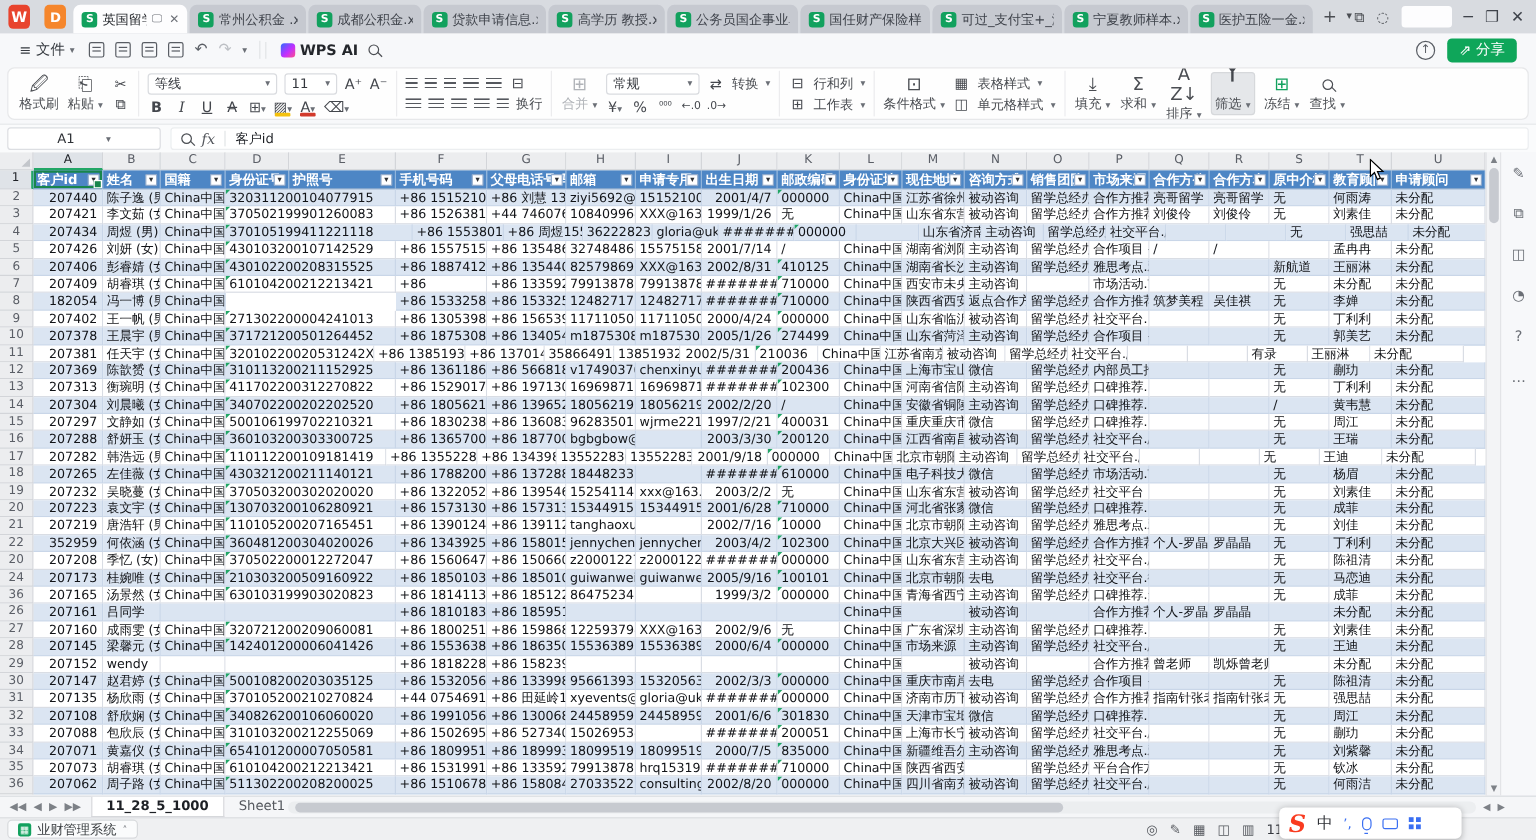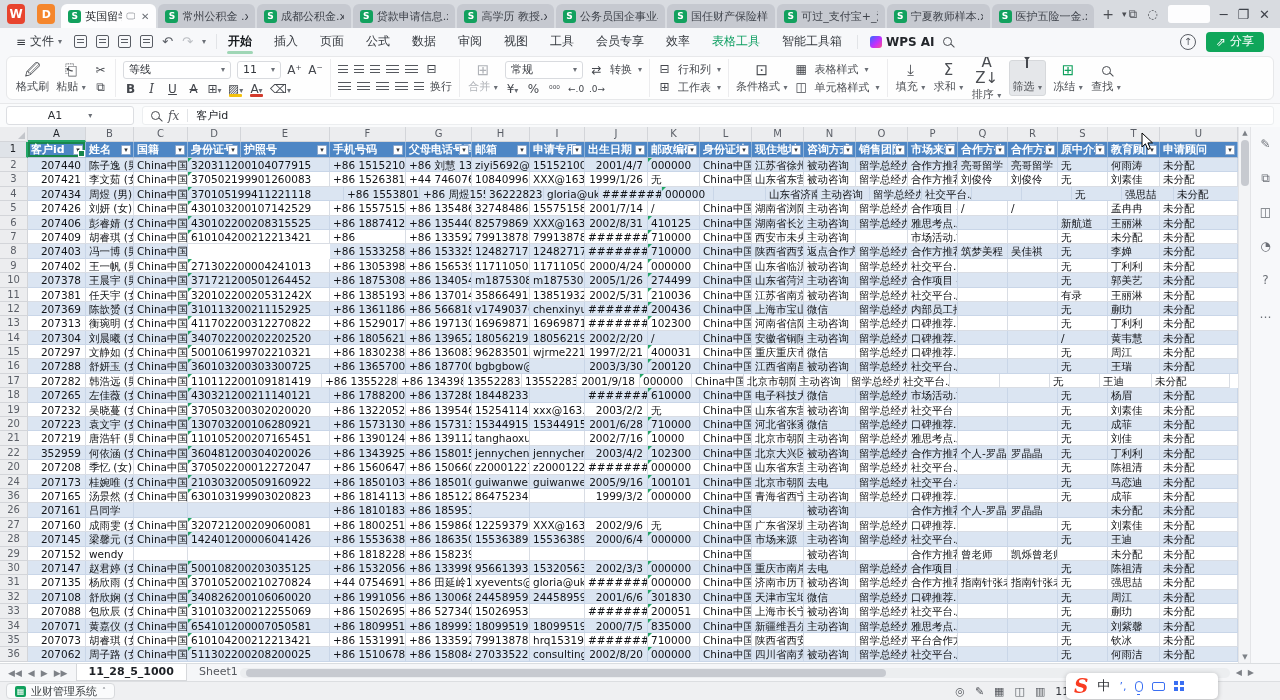--- a/index.html
+++ b/index.html
@@ -212,34 +212,20 @@
     </div>
     <div class="qicons">
       <span class="qico"></span>
       <span class="qico"></span>
       <span class="qico"></span>
       <span class="qico"></span>
       <span class="undo">↶</span>
       <span class="redo">↷</span>
       <span class="car">▾</span>
     </div>
-    <div id="menus">
-        <div class="mitem active">开始</div>
-        <div class="mitem">插入</div>
-        <div class="mitem">页面</div>
-        <div class="mitem">公式</div>
-        <div class="mitem">数据</div>
-        <div class="mitem">审阅</div>
-        <div class="mitem">视图</div>
-        <div class="mitem">工具</div>
-        <div class="mitem">会员专享</div>
-        <div class="mitem">效率</div>
-        <div class="mitem accent">表格工具</div>
-        <div class="mitem">智能工具箱</div>
-      </div>
     <div class="mb-sep"></div>
     <div class="wpsai">
       <span class="ai-logo"></span>
       <span>WPS AI</span>
     </div>
     <span class="mag"></span>
     <div class="menu-right">
       <span class="upl">↑</span>
       <span class="share-btn">
         <span>⇗</span>
@@ -591,21 +577,21 @@
           <div class="dcell" style="width: 52px;"></div>
           <div class="dcell" style="width: 50px;">市场活动.市</div>
           <div class="dcell" style="width: 50px;"></div>
           <div class="dcell" style="width: 50px;"></div>
           <div class="dcell" style="width: 50px;">无</div>
           <div class="dcell" style="width: 52px;">未分配</div>
           <div class="dcell" style="width: 78px;">未分配</div>
         </div>
         <div class="grow band">
           <div class="rowhead">8</div>
-          <div class="dcell num" style="width: 58px;">207403</div>
+          <div class="dcell num" style="width: 58px;">182054</div>
           <div class="dcell" style="width: 48px;">冯一博 (男</div>
           <div class="dcell" style="width: 54px;">China中国</div>
           <div class="dcell tri" style="width: 142px; margin-top: 48px;">612725200110100019</div>
           <div class="dcell" style="width: 76px;">+86 15332585</div>
           <div class="dcell" style="width: 66px;">+86 1533258500</div>
           <div class="dcell" style="width: 58px;">124827175</div>
           <div class="dcell" style="width: 55px;">124827175</div>
           <div class="dcell num" style="width: 63px;">########</div>
           <div class="dcell tri" style="width: 52px;">710000</div>
           <div class="dcell" style="width: 52px;">China中国</div>
@@ -663,21 +649,21 @@
           <div class="dcell" style="width: 50px;"></div>
           <div class="dcell" style="width: 50px;">无</div>
           <div class="dcell" style="width: 52px;">郭美艺</div>
           <div class="dcell" style="width: 78px;">未分配</div>
         </div>
         <div class="grow">
           <div class="rowhead">11</div>
           <div class="dcell num" style="width: 58px;">207381</div>
           <div class="dcell" style="width: 48px;">任天宇 (女</div>
           <div class="dcell" style="width: 54px;">China中国</div>
-          <div class="dcell tri" style="width: 142px;">32010220020531242X</div>
+          <div class="dcell tri" style="width: 124px;">32010220020531242X</div>
           <div class="dcell" style="width: 76px;">+86 13851932</div>
           <div class="dcell" style="width: 66px;">+86 1370140948</div>
           <div class="dcell" style="width: 58px;">358664913</div>
           <div class="dcell" style="width: 55px;">138519326</div>
           <div class="dcell num" style="width: 63px;">2002/5/31</div>
           <div class="dcell tri" style="width: 52px;">210036</div>
           <div class="dcell" style="width: 52px;">China中国</div>
           <div class="dcell" style="width: 52px;">江苏省南京</div>
           <div class="dcell" style="width: 52px;">被动咨询</div>
           <div class="dcell" style="width: 52px;">留学总经办</div>

